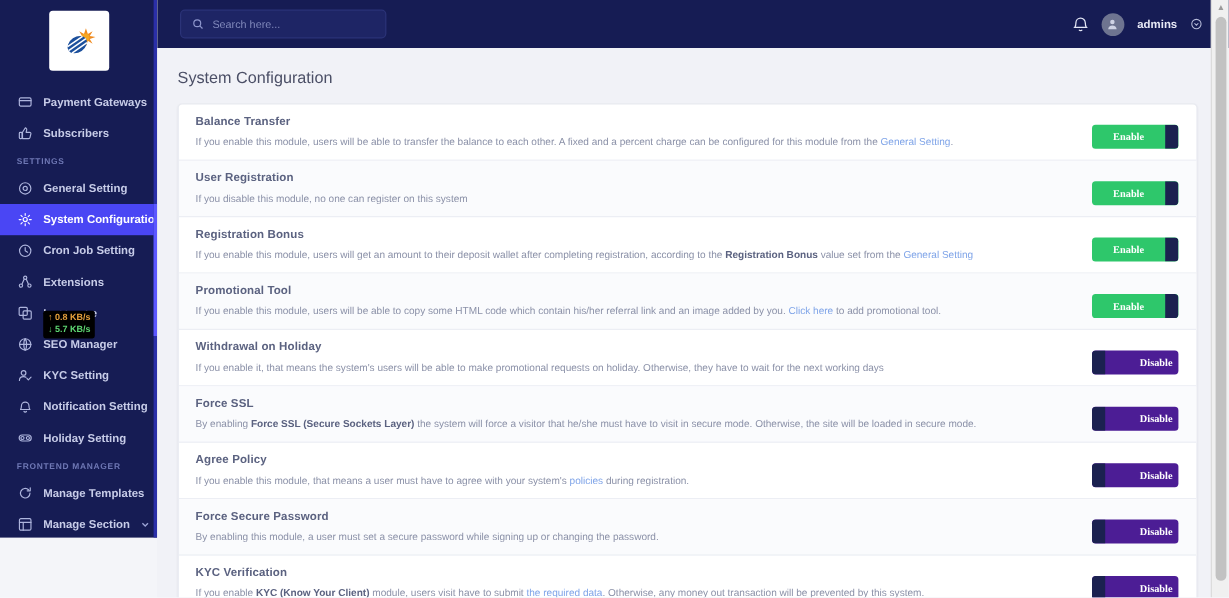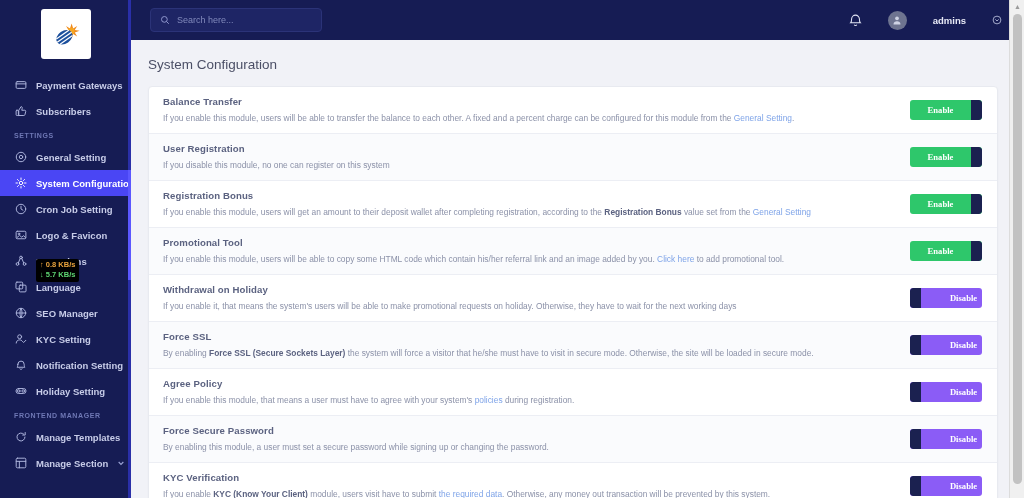--- a/index.html
+++ b/index.html
@@ -6,21 +6,21 @@
   html, body {
     width: 1024px; height: 498px;
     overflow: hidden;
     font-family: "Liberation Sans", sans-serif;
     background: #f4f5f9;
   }
   #app { position: relative; width: 1024px; height: 498px; display: flex; }
 
   
   #sidebar {
-    width: 131px; height: 498px;
+    width: 131px; height: 448px;
     background: #161c54;
     flex: 0 0 131px;
     position: relative;
     overflow: hidden;
   }
   .logo-wrap {
     height: 68px; display: flex; align-items: center; justify-content: center;
   }
   .logo-box {
     width: 50px; height: 50px; background: #ffffff; border-radius: 3px;
@@ -77,21 +77,21 @@
     border: 1px solid #2b3378; border-radius: 4px;
     display: flex; align-items: center; gap: 7px; padding: 0 9px;
   }
   #search-box .sicon { width: 10px; height: 10px; color: #8e96cd; flex: 0 0 10px;}
   #search-box .sicon svg { width: 10px; height: 10px; display:block; }
   #search-input {
     background: transparent; border: 0; outline: 0;
     color: #aab1dc; font-size: 9px; font-family: inherit; width: 130px;
   }
   #search-input::placeholder { color: #8189bb; }
-  .topbar-right { margin-left: auto; display: flex; align-items: center; gap: 26px; }
+  .topbar-right { margin-left: auto; display: flex; align-items: center; gap: 11px; }
   .bell { width: 13px; height: 15px; color: #e3e6f5; }
   .bell svg { width: 13px; height: 15px; display:block; }
   .avatar {
     width: 19px; height: 19px; border-radius: 50%;
     background: #6e7490; display:flex; align-items:center; justify-content:center;
     color:#cfd3e4; font-size: 9px;
   }
   .avatar svg { width: 10px; height: 10px; display:block; }
   .user-name { color: #e7e9f6; font-size: 9.5px; font-weight: 600; }
   .user-caret { width: 10px; height: 10px; color: #b6bbd9; }
@@ -105,21 +105,21 @@
   #page-title { font-size: 13.5px; color: #4b4f66; font-weight: 400; padding: 4px 0 14px 0; }
 
   #config-card {
     background: #ffffff;
     border: 1px solid #e8eaf0;
     border-radius: 4px;
     box-shadow: 0 1px 2px rgba(20,20,60,.04);
     overflow: hidden;
   }
   .cfg-row {
-    display: flex; align-items: center;
+    display: flex; align-items: flex-end;
     padding: 9px 15px 9px 14px;
     border-bottom: 1px solid #eceef4;
     min-height: 34px;
   }
   .cfg-row.alt { background: #fafbfd; }
   .cfg-text { flex: 1 1 auto; min-width: 0; padding-right: 12px; }
   .cfg-title {
     font-size: 9.6px; font-weight: bold; color: #5b6280;
     margin-bottom: 5px; letter-spacing: .1px;
   }
@@ -136,21 +136,21 @@
     display: flex; align-items: center;
     border: 0; cursor: pointer; font-family: Liberation Serif, serif;
   }
   .toggle .lbl { font-size: 8.6px; font-weight: bold; color: #ffffff; width: 100%; text-align: center; }
   .toggle.enable { background: #2ec76b; justify-content: flex-start; }
   .toggle.enable .knob {
     position: absolute; right: 0; top: 0; width: 11px; height: 20px;
     background: #1b2150; border-radius: 0 3px 3px 0;
   }
   .toggle.enable .lbl { padding-right: 11px; }
-  .toggle.disable { background: #8b5cf6; padding-left: 24px; }
+  .toggle.disable { background: #4c1d95; padding-left: 24px; }
   .toggle.disable .knob {
     position: absolute; left: 0; top: 0; width: 11px; height: 20px;
     background: #1b2150; border-radius: 3px 0 0 3px;
   }
   .toggle.disable .lbl { padding-left: 11px; }
 
   
   #scrollbar {
     position: absolute; right: 0; top: 0; width: 15px; height: 498px;
     background: #f0f0f0; border-left: 1px solid #dcdcdc;
@@ -226,30 +226,20 @@
           <span>System Configuration</span>
         </div>
         <div class="nav-item">
           <span class="ico">
             <svg viewBox="0 0 16 16" fill="none" stroke="currentColor" stroke-width="1.3" stroke-linecap="round" stroke-linejoin="round">
               <circle cx="8" cy="8" r="6.3"></circle>
               <path d="M8 4.3V8l2.6 1.6"></path>
             </svg>
           </span>
           <span>Cron Job Setting</span>
-        </div>
-        <div class="nav-item">
-          <span class="ico">
-            <svg viewBox="0 0 16 16" fill="none" stroke="currentColor" stroke-width="1.3" stroke-linecap="round" stroke-linejoin="round">
-              <rect x="1.5" y="3" width="13" height="10" rx="1.5"></rect>
-              <circle cx="5.3" cy="6.5" r="1.1"></circle>
-              <path d="M2.5 11.5l3.5-3 3 2.4 2.5-2 2.5 2.6"></path>
-            </svg>
-          </span>
-          <span>Logo &amp; Favicon</span>
         </div>
         <div class="nav-item">
           <span class="ico">
             <svg viewBox="0 0 16 16" fill="none" stroke="currentColor" stroke-width="1.3" stroke-linecap="round" stroke-linejoin="round">
               <circle cx="8" cy="3.3" r="1.8"></circle>
               <circle cx="3.3" cy="12" r="1.8"></circle>
               <circle cx="12.7" cy="12" r="1.8"></circle>
               <path d="M6.8 4.9 4.5 10.3M9.2 4.9l2.3 5.4"></path>
             </svg>
           </span>

